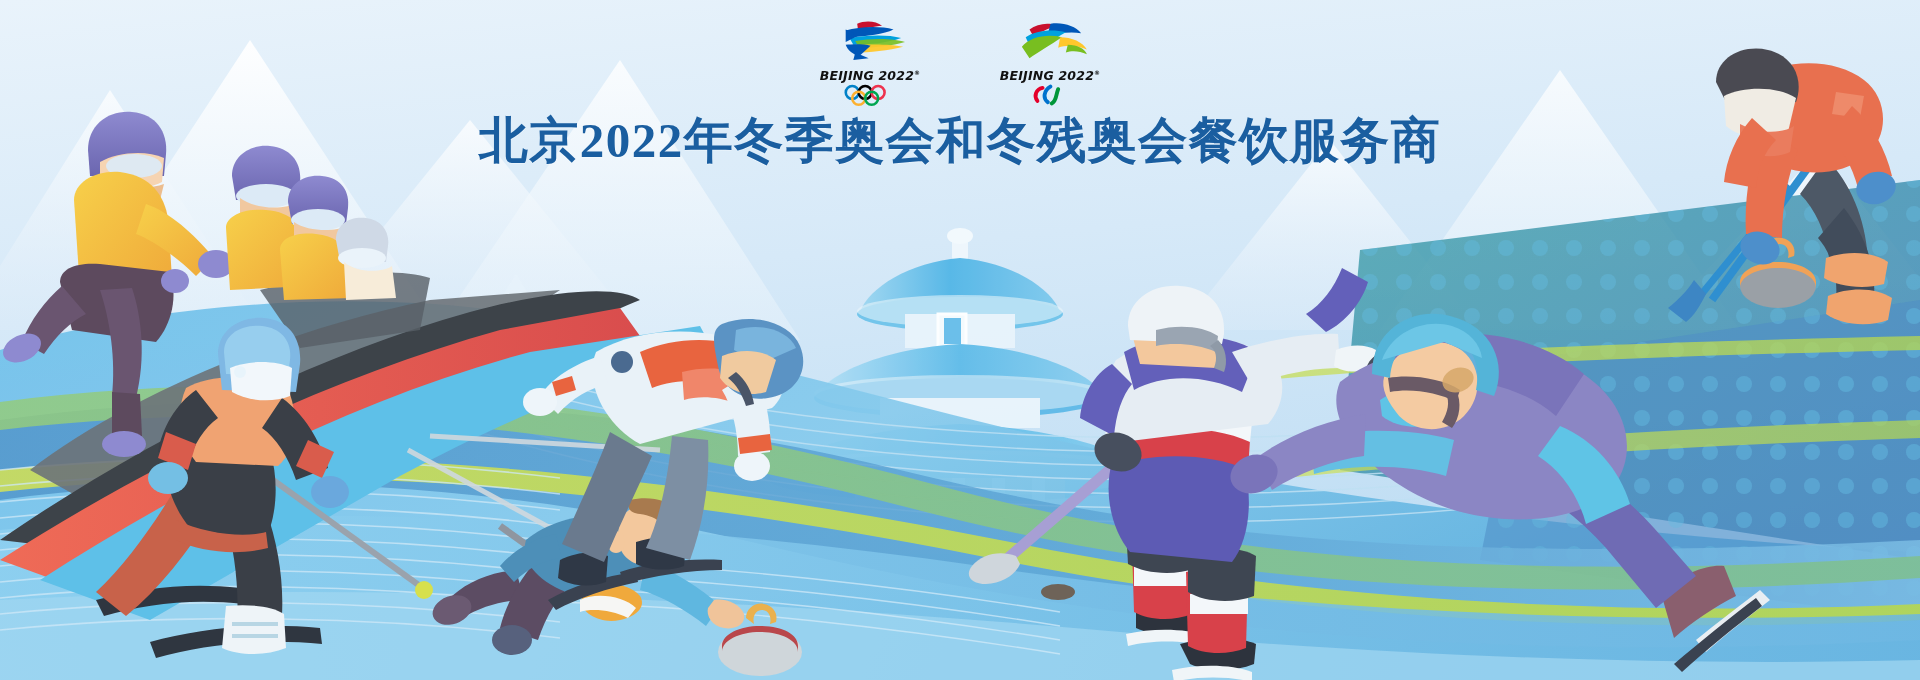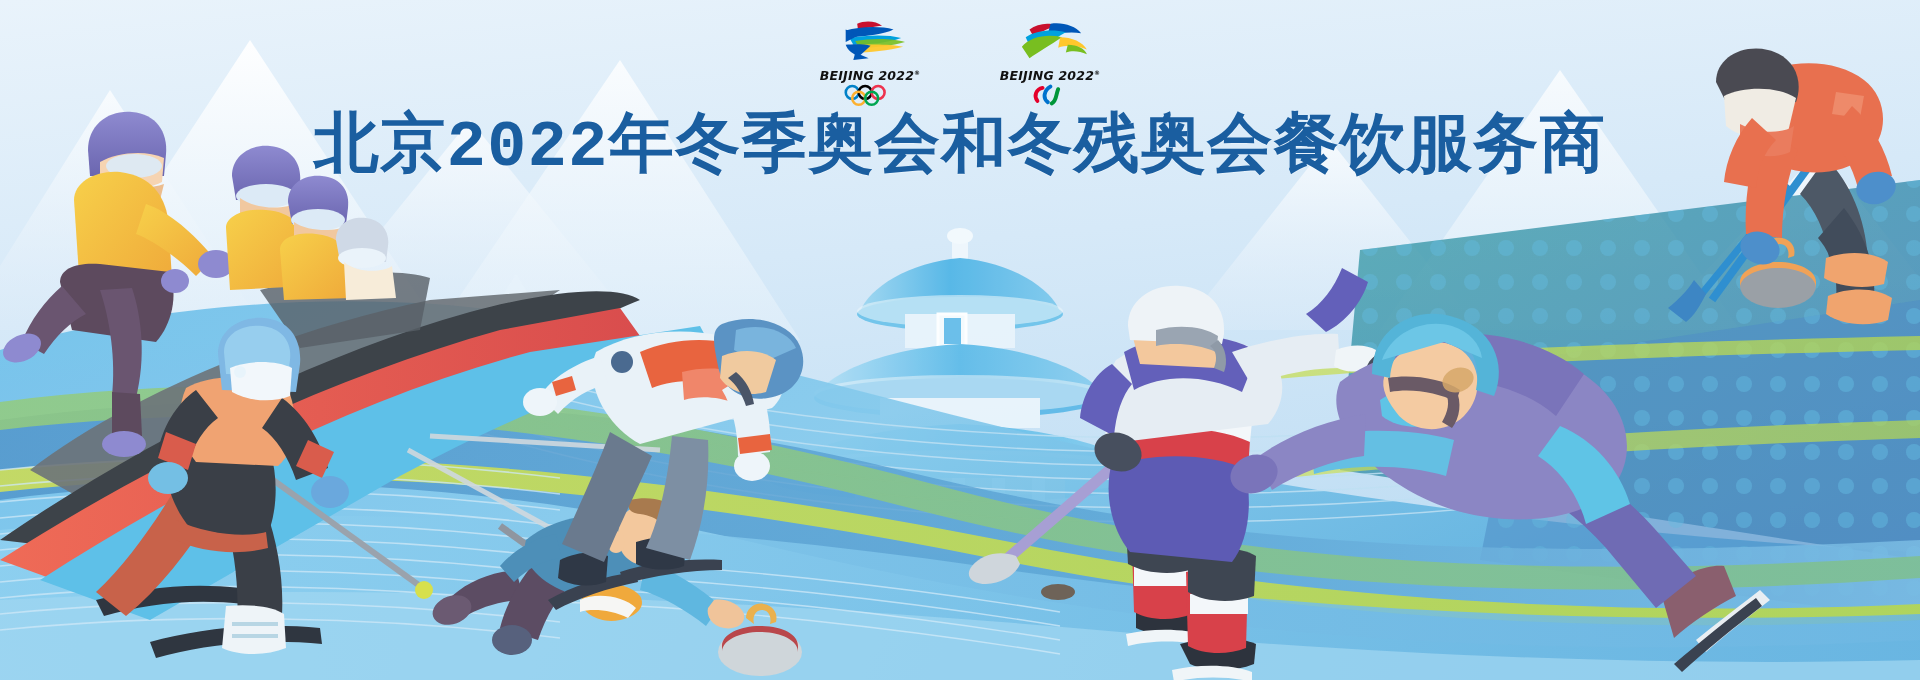--- a/index.html
+++ b/index.html
@@ -29,23 +29,23 @@
     font-family:"DejaVu Sans",sans-serif;
     font-weight:bold;font-style:italic;
     font-size:12.5px;letter-spacing:.2px;color:#111;
     margin-top:2px;white-space:nowrap;
   }
   .logo-word sup{font-size:6px;vertical-align:super;}
   .logo-rings{height:22px;margin-top:1px;}
 
   #banner-title{
     margin-top:12px;
-    font-family:Liberation Mono, monospace;
+    font-family:Liberation Serif, serif;
     font-weight:bold;
-    font-size:65px;
+    font-size:49px;
     letter-spacing:1.5px;
     color:#1a5ea0;
     line-height:1;
     text-shadow:0 1px 0 rgba(255,255,255,.35);
   }
 </style>
 </head>
 <body>
 
 <div id="banner">

